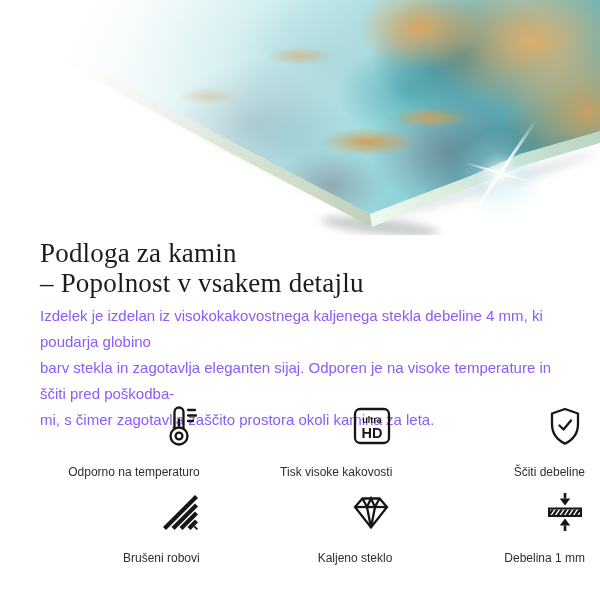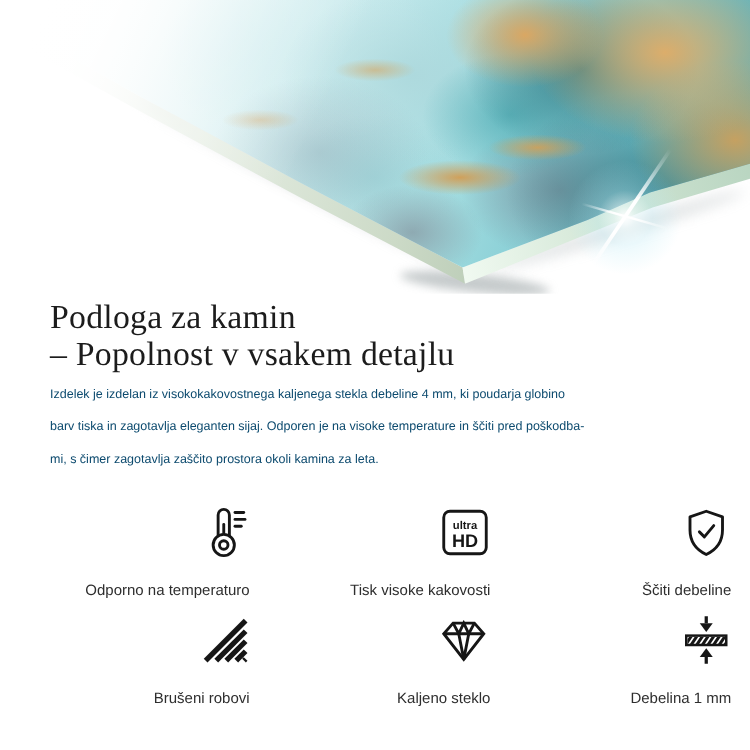--- a/index.html
+++ b/index.html
@@ -53,21 +53,21 @@
   .sparkle{position:absolute;left:430px;top:104px;width:140px;height:140px;pointer-events:none;}
   .sparkle .glow{position:absolute;inset:0;
     background:radial-gradient(circle at 50% 50%,rgba(255,255,255,.95) 0%,rgba(235,250,252,.6) 9%,rgba(185,235,246,.28) 22%,rgba(185,235,246,0) 46%);}
   .sparkle .ray{position:absolute;background:linear-gradient(90deg,rgba(255,255,255,0),#ffffff 38%,#ffffff 62%,rgba(255,255,255,0));}
   .sparkle .ray-long{left:5px;top:68px;width:130px;height:3px;transform:rotate(-56deg);}
   .sparkle .ray-short{left:34px;top:68px;width:72px;height:2.4px;transform:rotate(16deg);}
 
   
   .title{position:absolute;left:40px;top:238px;font-family:"Liberation Serif",serif;
          font-size:27px;line-height:30px;color:#1c1c1c;font-weight:500;letter-spacing:.2px;}
-  .desc{position:absolute;left:40px;top:303px;width:540px;font-size:10px;line-height:26px;color:#0c4a6e;}
+  .desc{position:absolute;left:40px;top:303px;width:540px;font-size:15px;line-height:26px;color:#8b5cf6;}
 
   
   .features-row{position:absolute;left:14px;width:578px;display:flex;}
   .row1{top:403px;} .row2{top:489px;}
   .tile{width:186px;margin-right:7px;display:flex;flex-direction:column;align-items:flex-end;}
   .icon-wrap{height:46px;display:flex;align-items:center;justify-content:center;}
   .tile .label{margin-top:16px;font-size:12px;color:#2e2e2e;text-align:center;white-space:nowrap;}
   .ico{display:block;}
   .ico .s{fill:none;stroke:#161616;stroke-width:2.3;}
   .ico .rnd{stroke-linecap:round;stroke-linejoin:round;}
@@ -93,21 +93,21 @@
     </div>
   </div>
 
   <h1 class="title" style="margin:0;">
     <div>Podloga za kamin</div>
     <div>– Popolnost v vsakem detajlu</div>
   </h1>
 
   <div class="desc">
     <div>Izdelek je izdelan iz visokokakovostnega kaljenega stekla debeline 4 mm, ki poudarja globino</div>
-    <div>barv tiska in zagotavlja eleganten sijaj. Odporen je na visoke temperature in ščiti pred poškodba-</div>
+    <div>barv stekla in zagotavlja eleganten sijaj. Odporen je na visoke temperature in ščiti pred poškodba-</div>
     <div>mi, s čimer zagotavlja zaščito prostora okoli kamina za leta.</div>
   </div>
 
   <div class="features-row row1">
 
     <div class="tile">
       <div class="icon-wrap">
         <svg class="ico" width="40" height="44" viewBox="0 0 40 44">
           <path class="s rnd" d="M14.5 24.5 V8 a4.5 4.5 0 0 1 9 0 V24.5"></path>
           <circle class="s" cx="19" cy="32" r="8.5"></circle>

